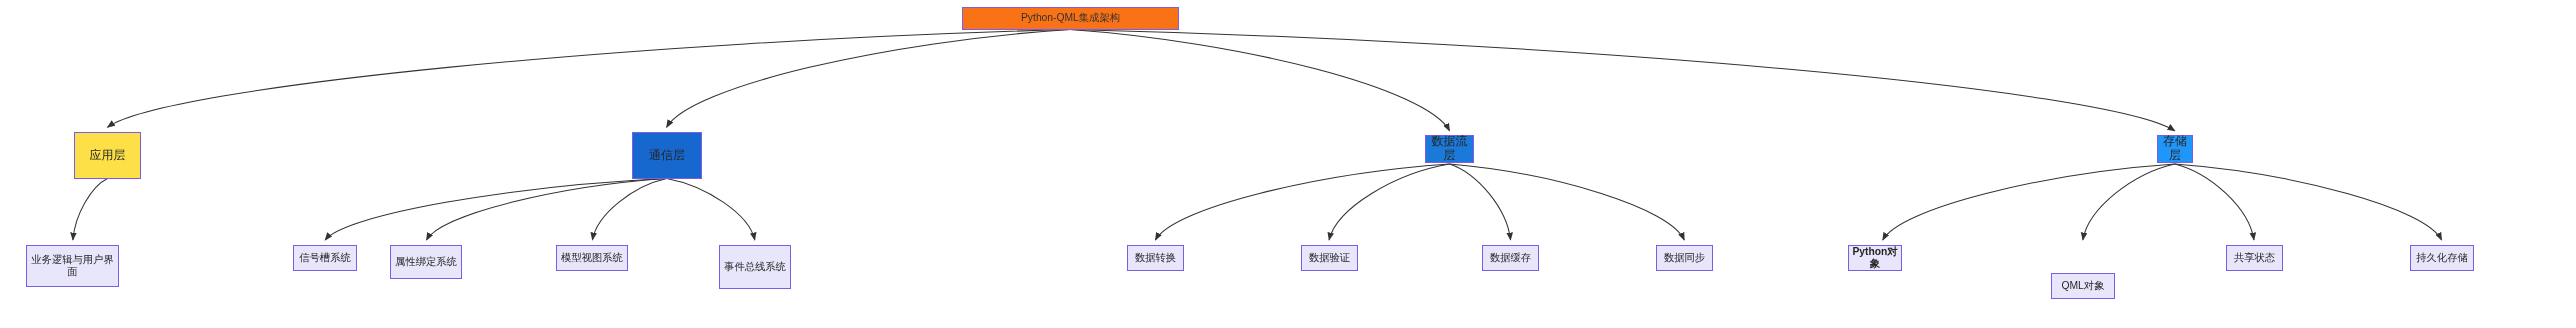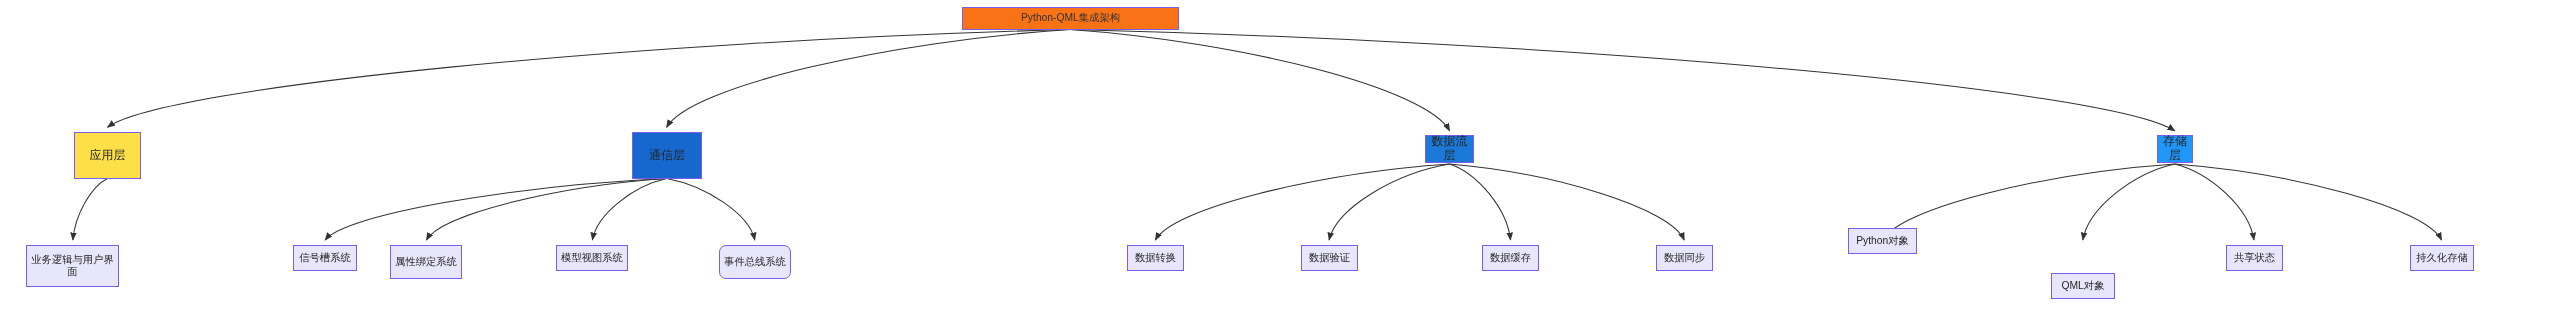--- a/index.html
+++ b/index.html
@@ -66,36 +66,36 @@
       </div>
       <div class="node n-leaf" style="left: 293px; top: 245px; width: 64px; height: 26px;">
         <span class="lbl">信号槽系统</span>
       </div>
       <div class="node n-leaf" style="left: 390px; top: 245px; width: 72px; height: 34px;">
         <span class="lbl">属性绑定系统</span>
       </div>
       <div class="node n-leaf" style="left: 556px; top: 245px; width: 72px; height: 26px;">
         <span class="lbl">模型视图系统</span>
       </div>
-      <div class="node n-leaf" style="left: 719px; top: 245px; width: 72px; height: 34px; border-radius: 7px;">
+      <div class="node n-leaf" style="left: 719px; top: 245px; width: 72px; height: 44px;">
         <span class="lbl">事件总线系统</span>
       </div>
       <div class="node n-leaf" style="left: 1127px; top: 245px; width: 57px; height: 26px;">
         <span class="lbl">数据转换</span>
       </div>
       <div class="node n-leaf" style="left: 1301px; top: 245px; width: 57px; height: 26px;">
         <span class="lbl">数据验证</span>
       </div>
       <div class="node n-leaf" style="left: 1482px; top: 245px; width: 57px; height: 26px;">
         <span class="lbl">数据缓存</span>
       </div>
       <div class="node n-leaf" style="left: 1656px; top: 245px; width: 57px; height: 26px; align-items: center;">
         <span class="lbl">数据同步</span>
       </div>
-      <div class="node n-leaf" style="left: 1848px; top: 228px; width: 69px; height: 26px;">
+      <div class="node n-leaf" style="left: 1848px; top: 245px; width: 54px; height: 26px; font-weight: bold;">
         <span class="lbl">Python对象</span>
       </div>
       <div class="node n-leaf" style="left: 2051px; top: 245px; width: 64px; height: 26px; margin-top: 28px;">
         <span class="lbl">QML对象</span>
       </div>
       <div class="node n-leaf" style="left: 2226px; top: 245px; width: 57px; height: 26px;">
         <span class="lbl">共享状态</span>
       </div>
       <div class="node n-leaf" style="left: 2410px; top: 245px; width: 64px; height: 26px;">
         <span class="lbl">持久化存储</span>

